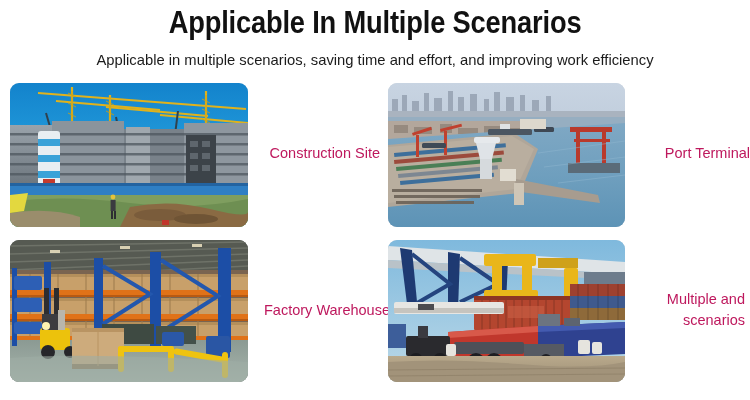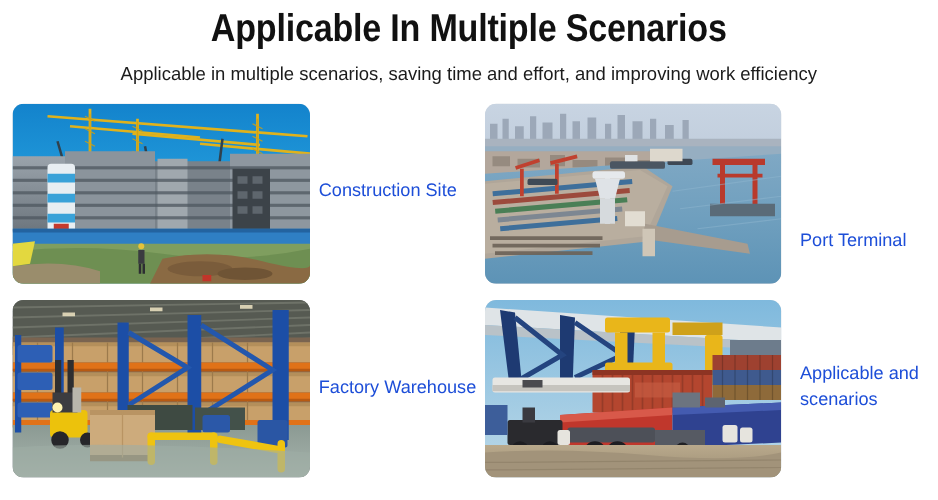--- a/index.html
+++ b/index.html
@@ -41,29 +41,30 @@
     position:absolute;
     border-radius:9px;
     overflow:hidden;
     background:#cfd6dc;
   }
   .thumb svg{display:block;width:100%;height:100%;}
   .caption{
     position:absolute;
     font-size:14.5px;
     line-height:21px;
-    color:#1d4ed8;
+    color:#be185d;
+    text-align:right;
   }
 
   
   #cell-construction .thumb{left:10px;top:83px;width:238px;height:144px;}
   #cell-construction .caption{left:255px;top:143px;width:125px;}
 
   #cell-port .thumb{left:388px;top:83px;width:237px;height:144px;}
-  #cell-port .caption{left:640px;top:143px;width:110px;margin-top:40px;}
+  #cell-port .caption{left:640px;top:143px;width:110px;}
 
   #cell-warehouse .thumb{left:10px;top:240px;width:238px;height:142px;}
   #cell-warehouse .caption{left:255px;top:300px;width:135px;}
 
   #cell-unloading .thumb{left:388px;top:240px;width:237px;height:142px;}
   #cell-unloading .caption{left:640px;top:289px;width:105px;}
 </style>
 </head>
 <body>
 
@@ -480,18 +481,18 @@
         <path d="M0 122 Q60 118 130 124 T237 122 L237 142 L0 142 Z" fill="#a2937a"></path>
         <g stroke="#8a7c64" stroke-width="1" opacity="0.6">
           <path d="M0 130 L237 128"></path>
             <path d="M0 136 L237 134"></path>
         </g>
 
         <rect x="0" y="84" width="18" height="24" fill="#3d5e9a"></rect>
       </svg>
     </div>
     <div class="caption">
-      <span>Applicable and</span><br>
+      <span>Multiple and</span><br>
       <span>scenarios</span>
     </div>
   </div>
 
 </div>
 
 </body></html>

